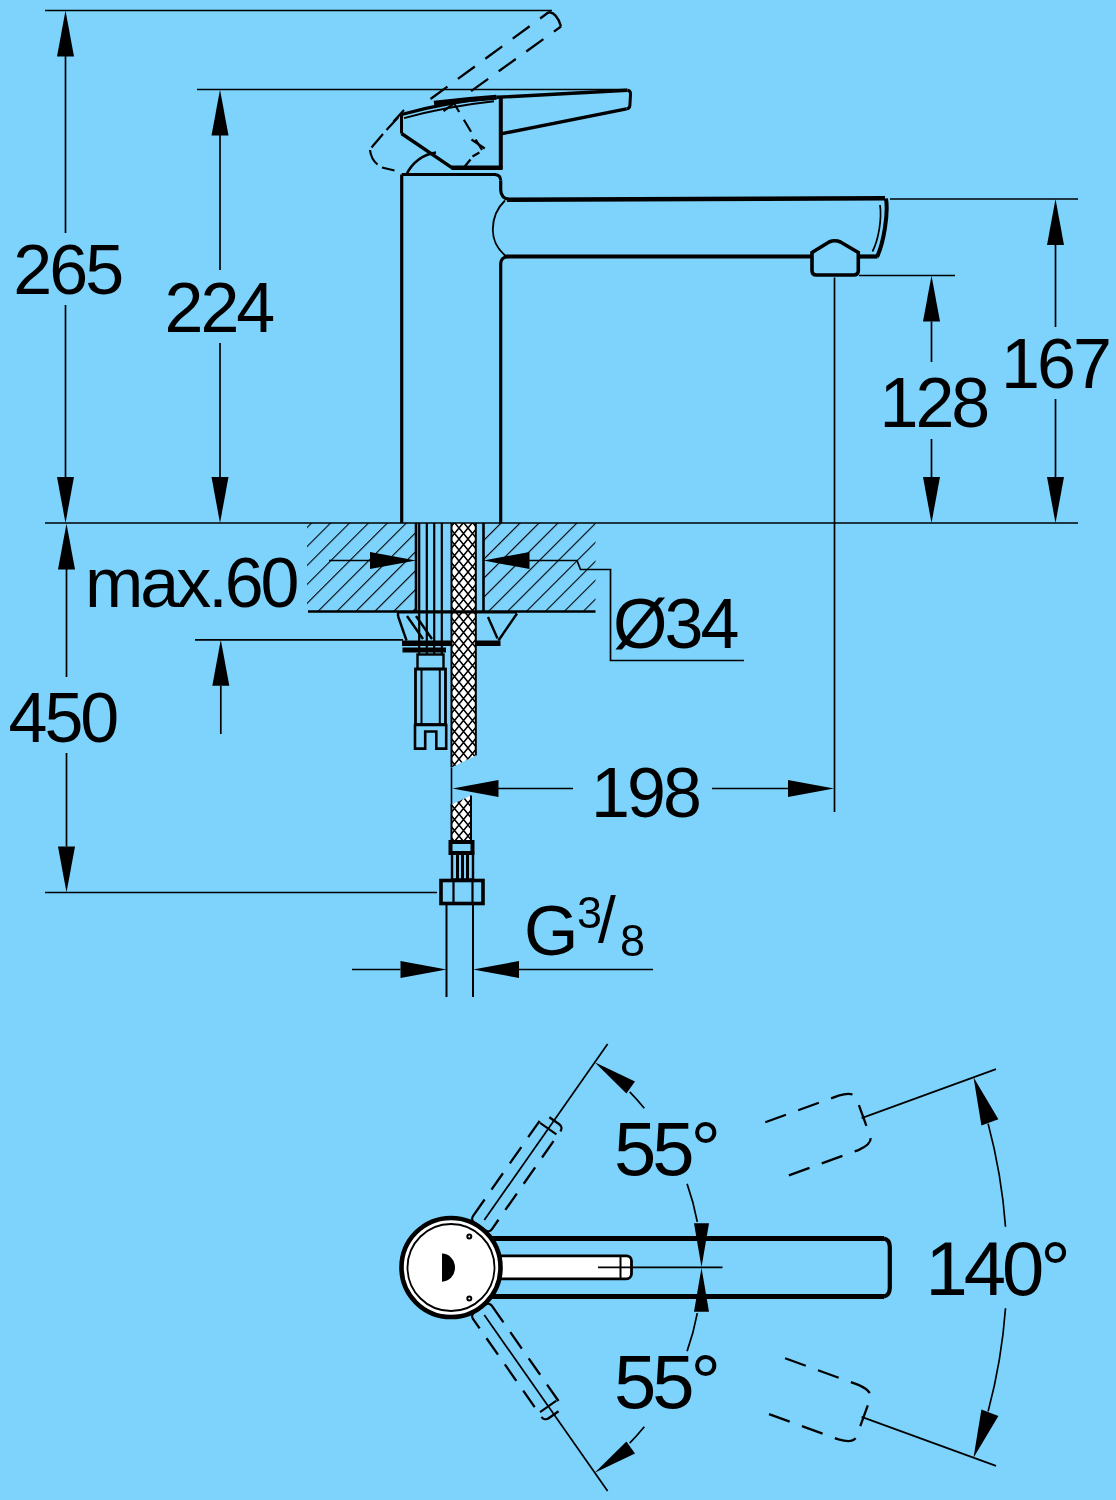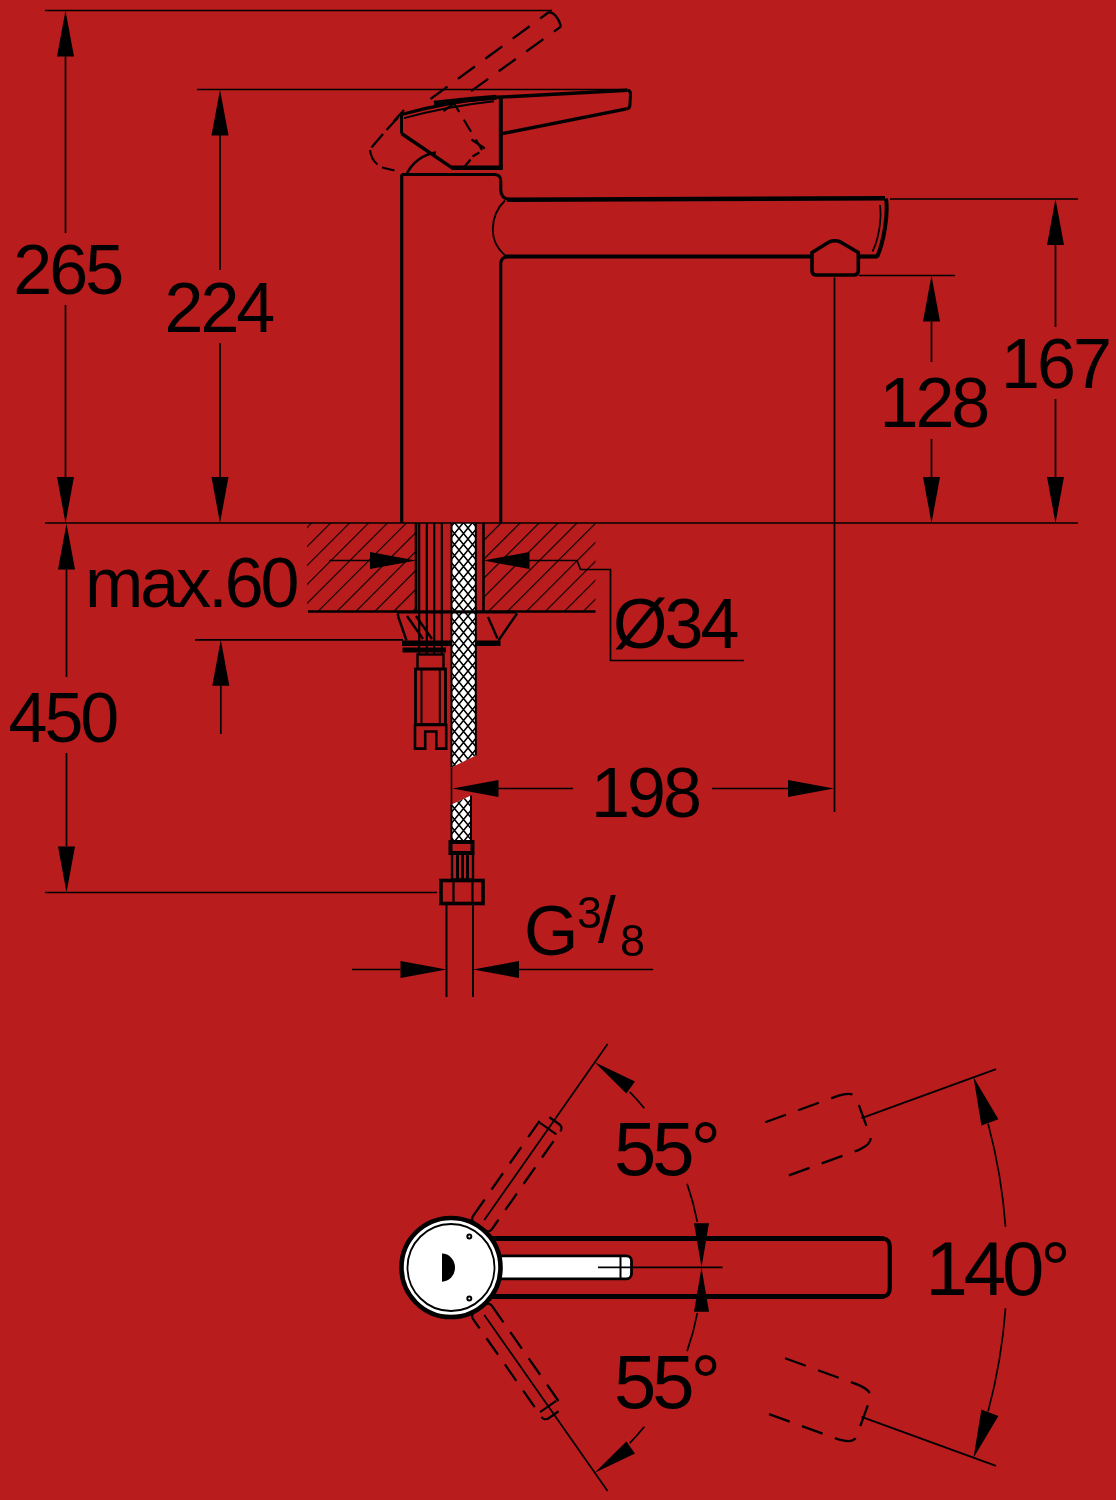--- a/index.html
+++ b/index.html
@@ -1,16 +1,16 @@
 <!DOCTYPE html>
 <html><head>
 <meta charset="utf-8">
 <style>
   html,body{margin:0;padding:0;background:#ffffff;}
-  .page{width:1116px;height:1500px;position:relative;background:#b91c1c;overflow:hidden;}
+  .page{width:1116px;height:1500px;position:relative;background:#7dd3fc;overflow:hidden;}
   svg{display:block;}
   text{font-family:"Liberation Sans",sans-serif;fill:#000000;}
   .lbl{font-size:70px;letter-spacing:-3px;}
   .lblplan{font-size:76px;letter-spacing:-4px;}
 </style>
 </head>
 <body>
 
 <div class="page">
 <svg width="1116" height="1500" viewBox="0 0 1116 1500">

